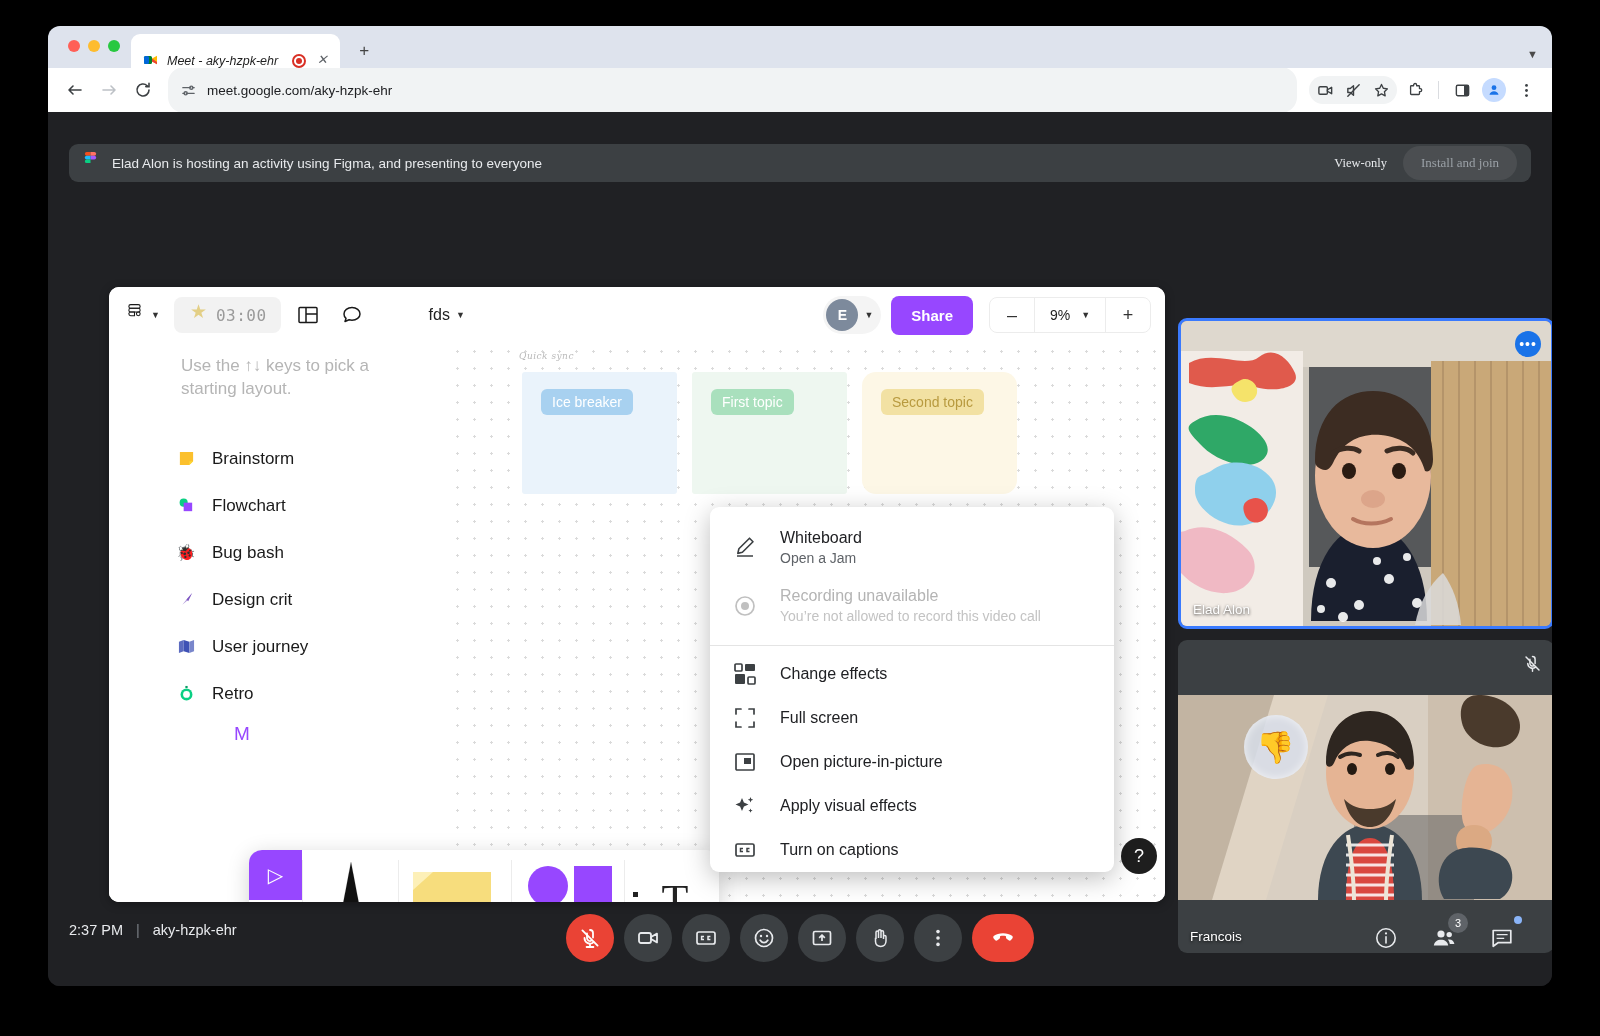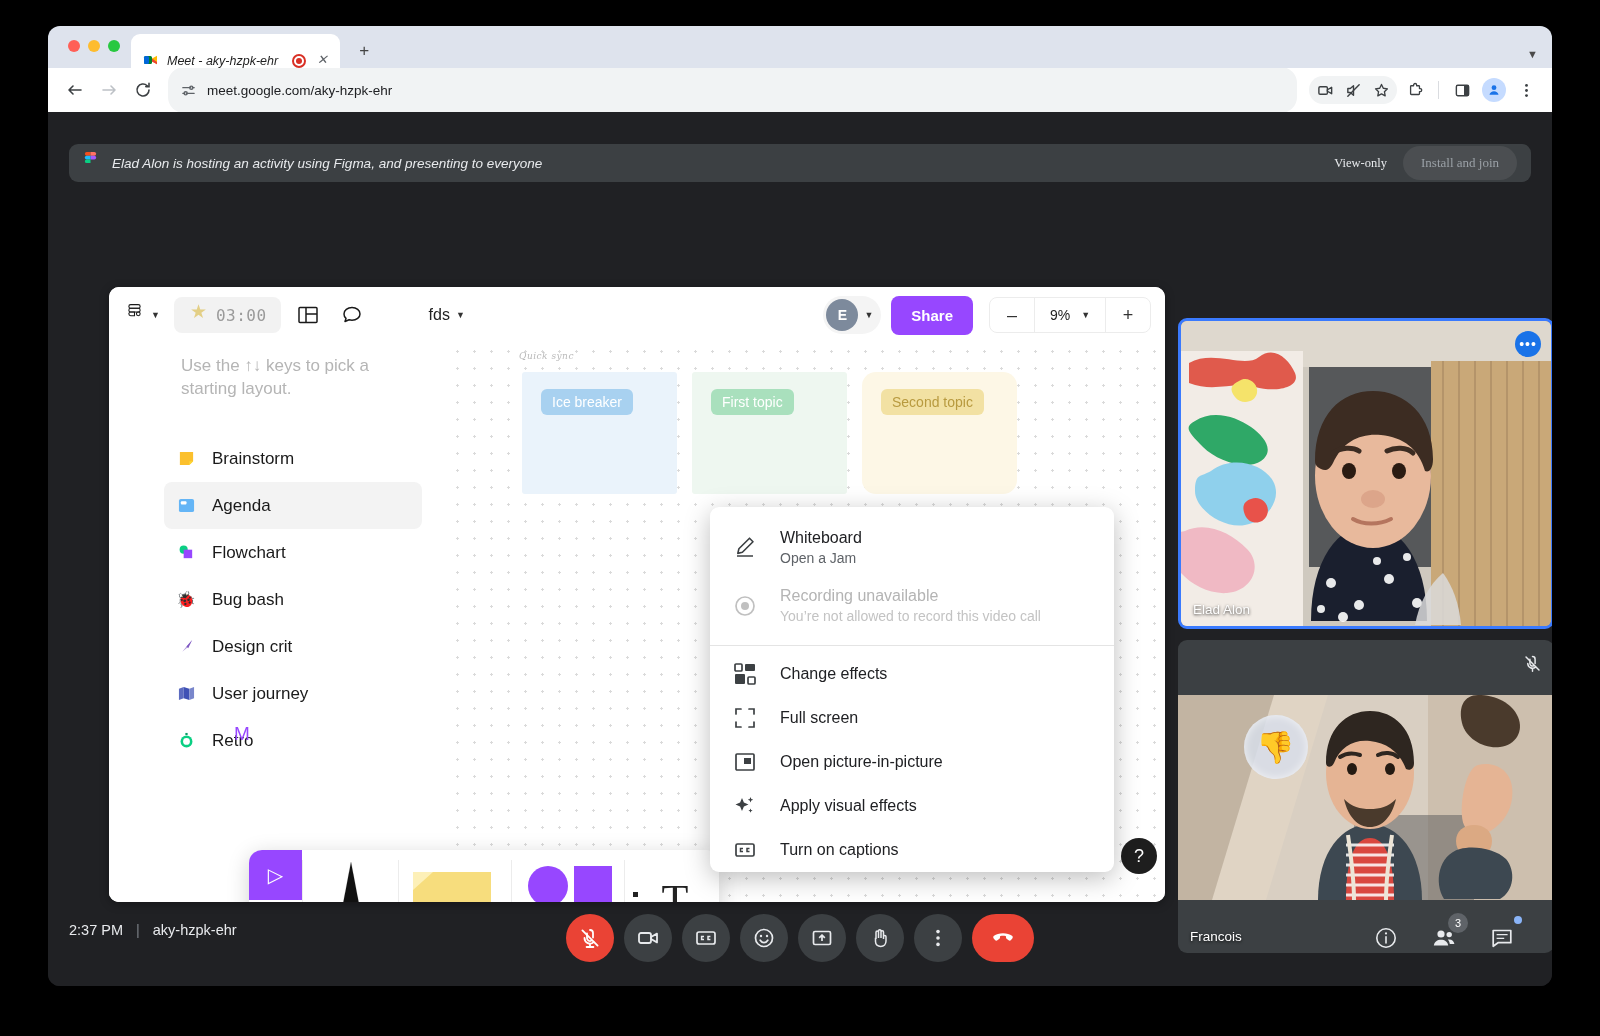--- a/index.html
+++ b/index.html
@@ -50,21 +50,21 @@
   .tb-pill { display:flex; align-items:center; background:#f1f3f4; border-radius:15px; padding:0 2px; }
   .tb-sep { width:1px; height:18px; background:#dadce0; margin:0 5px; }
   .avatar-btn { width:24px;height:24px;border-radius:50%;background:#c5dbff;display:flex;align-items:center;justify-content:center;}
 
   
   .meet { position:absolute; left:0; top:86px; right:0; bottom:0; background:#202124; }
   .banner {
     position:absolute; left:21px; top:32px; right:21px; height:38px;
     background:#3c4043; border-radius:9px; display:flex; align-items:center; padding:0 14px;
   }
-  .banner-left { display:flex; align-items:center; gap:14px;font-style:italic; }
+  .banner-left { display:flex; align-items:center; gap:14px; }
   .figma-mark { width:15px; height:22px; position:relative; }
   .banner-text { color:#e8eaed; font-size:13.5px; }
   .banner-right { margin-left:auto; display:flex; align-items:center; gap:16px;font-family:Liberation Serif, serif; }
   .view-only { color:#e8eaed; font-size:12.5px; }
   .install-btn { background:#4b4e51; color:#9aa0a6; font-size:13px; border-radius:17px; padding:9px 18px; }
 
   
   .figma {
     position:absolute; left:61px; top:175px; width:1056px; height:615px;
     background:#fff; border-radius:10px; overflow:hidden;
@@ -361,29 +361,20 @@
           <div class="hint">Use the ↑↓ keys to pick a starting layout.</div>
           <div class="tpl-list">
             <div class="tpl">
               <span class="tpl-ic">
                 <svg width="17" height="17" viewBox="0 0 18 18">
                     <path d="M2 2h14v10l-4 4H2z" fill="#fbc02d"></path>
                     <path d="M12 16v-4h4z" fill="#fdd835"></path>
                   </svg>
               </span>
               <span class="tpl-label">Brainstorm</span>
-            </div>
-            <div class="tpl sel">
-              <span class="tpl-ic">
-                <svg width="17" height="17" viewBox="0 0 18 18">
-                    <rect x="1" y="2" width="16" height="14" rx="2" fill="#64b5f6"></rect>
-                    <rect x="3" y="4.5" width="6" height="3.5" rx="1" fill="#fff"></rect>
-                  </svg>
-              </span>
-              <span class="tpl-label">Agenda</span>
             </div>
             <div class="tpl">
               <span class="tpl-ic">
                 <svg width="17" height="17" viewBox="0 0 18 18">
                     <circle cx="6" cy="6" r="4.3" fill="#0acf83"></circle>
                     <rect x="6" y="6" width="9" height="9" fill="#9747ff"></rect>
                   </svg>
               </span>
               <span class="tpl-label">Flowchart</span>
             </div>

